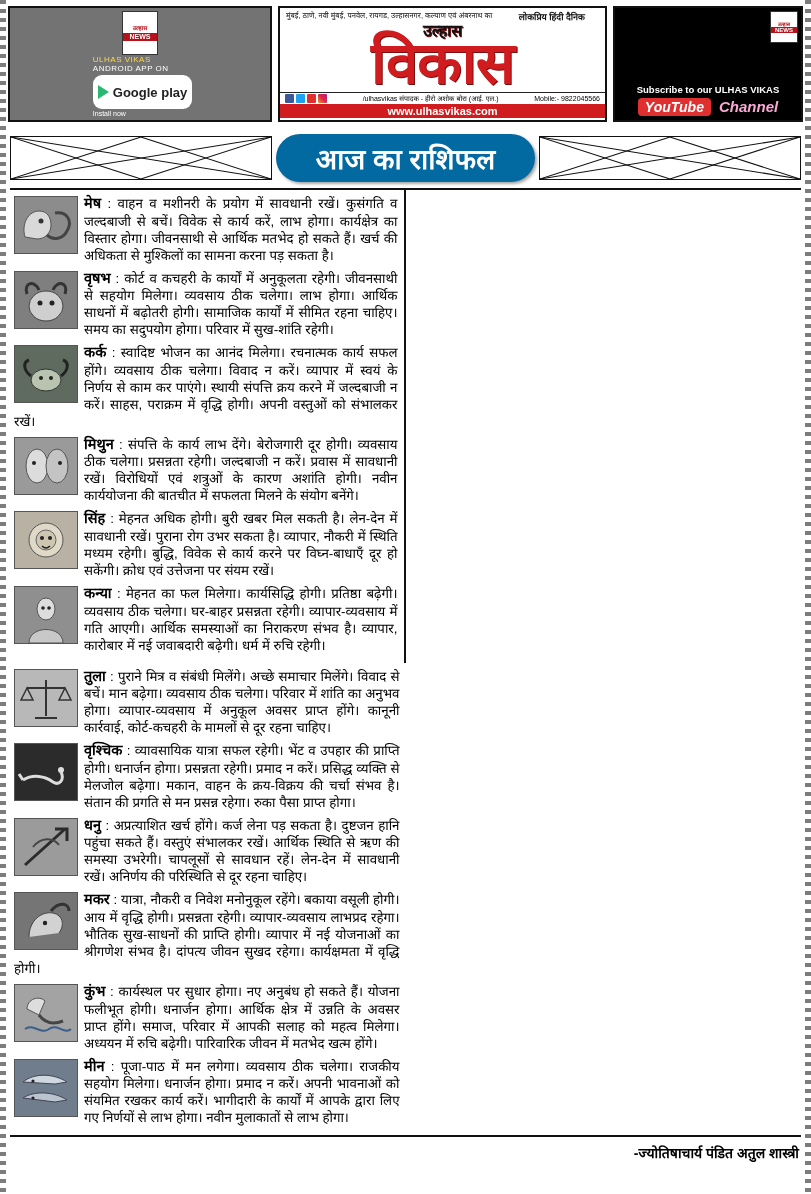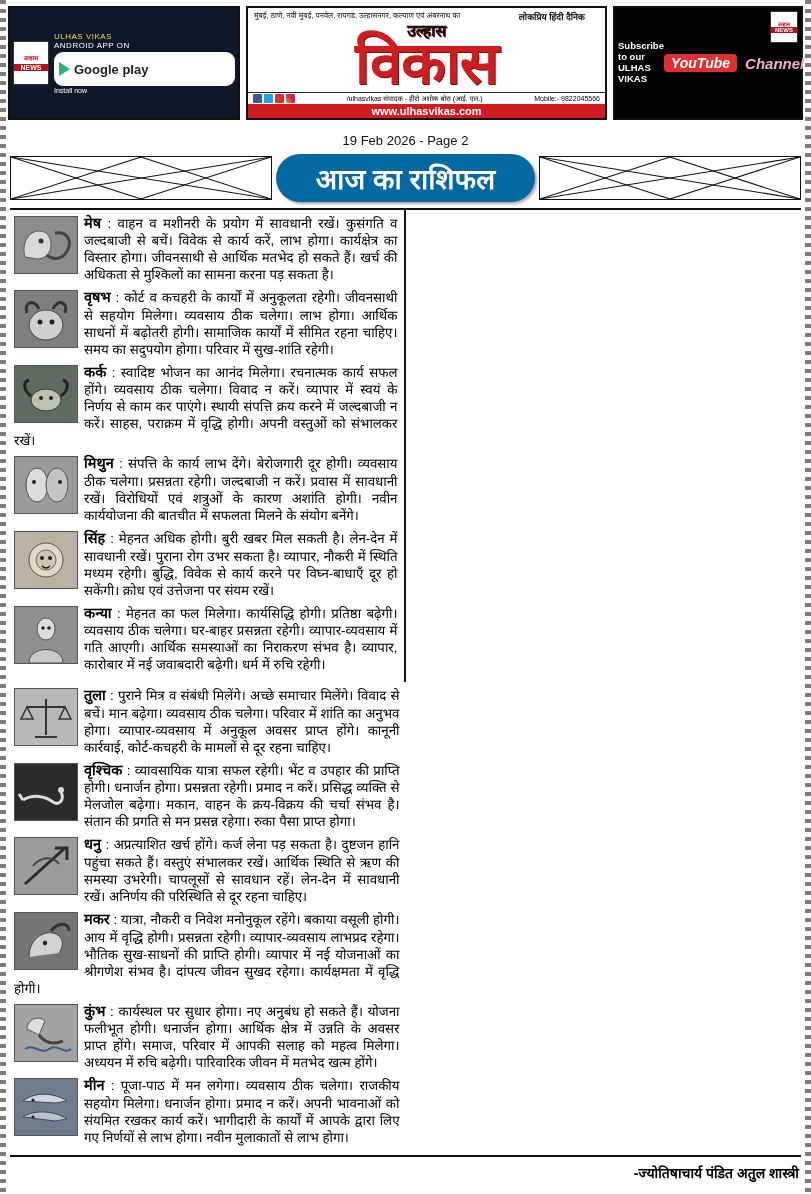--- a/index.html
+++ b/index.html
@@ -19,28 +19,29 @@
   }
 
   
   .masthead{
     display:flex;
     align-items:stretch;
     padding:6px 8px 4px 8px;
     gap:4px;
   }
   .ad-box{
-    width:232px;
+    width:264px;
     border:2px solid #111;
-    background:#0f172a;
+    background:#737373;
     display:flex;
     align-items:center;
     padding:3px;
     box-sizing:border-box;
     position:relative;
+    flex-direction:column;
   }
   .ad-left-logo{
     width:34px;height:42px;background:#fff;border:1px solid #333;
     display:flex;flex-direction:column;align-items:center;justify-content:center;
     font-size:6px;line-height:1.05;color:#b5121b;font-weight:bold;text-align:center;
   }
   .ad-left-logo .news{background:#b5121b;color:#fff;width:100%;text-align:center;font-size:7px;margin-top:2px;}
   .ad-text{
     flex:1;
     color:#fff;
@@ -94,21 +95,21 @@
     padding:1px 5px;font-size:7px;
   }
   .mast-bottom .socials{display:flex;align-items:center;gap:2px;}
   .sq{width:9px;height:9px;display:inline-block;border-radius:1px;}
   .sq.fb{background:#3b5998;} .sq.tw{background:#1da1f2;} .sq.yt{background:#e02f2f;}
   .sq.in{background:linear-gradient(45deg,#f09433,#dc2743,#bc1888);}
   .mast-url{background:#d01c1f;color:#fff;text-align:center;font-size:11px;font-weight:bold;padding:1px 0;}
 
   .yt-box{
     width:190px;border:2px solid #111;background:#000;color:#fff;
-    display:flex;flex-direction:row;justify-content:flex-start;align-items:center;
+    display:flex;flex-direction:column;justify-content:flex-end;align-items:center;
     padding:4px 3px;box-sizing:border-box;position:relative;
   }
   .yt-sub{font-size:9.5px;color:#fff;margin-bottom:3px;font-weight:bold;}
   .yt-row{display:flex;align-items:center;gap:8px;font-style:italic;}
   .yt-logo{background:#e02f2f;color:#fff;font-size:14px;font-weight:bold;padding:1px 7px;border-radius:4px;line-height:1.15;}
   .yt-ch{font-size:15px;font-weight:bold;color:#f9a8d4;}
   .yt-corner{
     position:absolute;right:3px;top:3px;width:26px;height:30px;background:#fff;border:1px solid #333;
     display:flex;flex-direction:column;align-items:center;justify-content:center;font-size:5px;color:#b5121b;font-weight:bold;
   }
@@ -236,21 +237,20 @@
         <span class="yt-ch">Channel</span>
       </div>
       <div class="yt-corner">
         <span>उल्हास</span>
         <span class="news">NEWS</span>
       </div>
     </div>
   </div>
 
   <div class="epaper">
-    <div>19 Feb 2026 - Page 2</div>
   </div>
 
   <div class="titlebar">
     <div class="xbox">
       <svg width="100%" height="42" viewBox="0 0 200 42" preserveAspectRatio="none">
         <line x1="0" y1="0" x2="200" y2="42" stroke="#111" stroke-width="1"></line>
         <line x1="0" y1="42" x2="200" y2="0" stroke="#111" stroke-width="1"></line>
         <line x1="0" y1="0" x2="100" y2="42" stroke="#111" stroke-width="1"></line>
         <line x1="100" y1="0" x2="200" y2="42" stroke="#111" stroke-width="1"></line>
         <line x1="100" y1="42" x2="200" y2="0" stroke="#111" stroke-width="1"></line>

